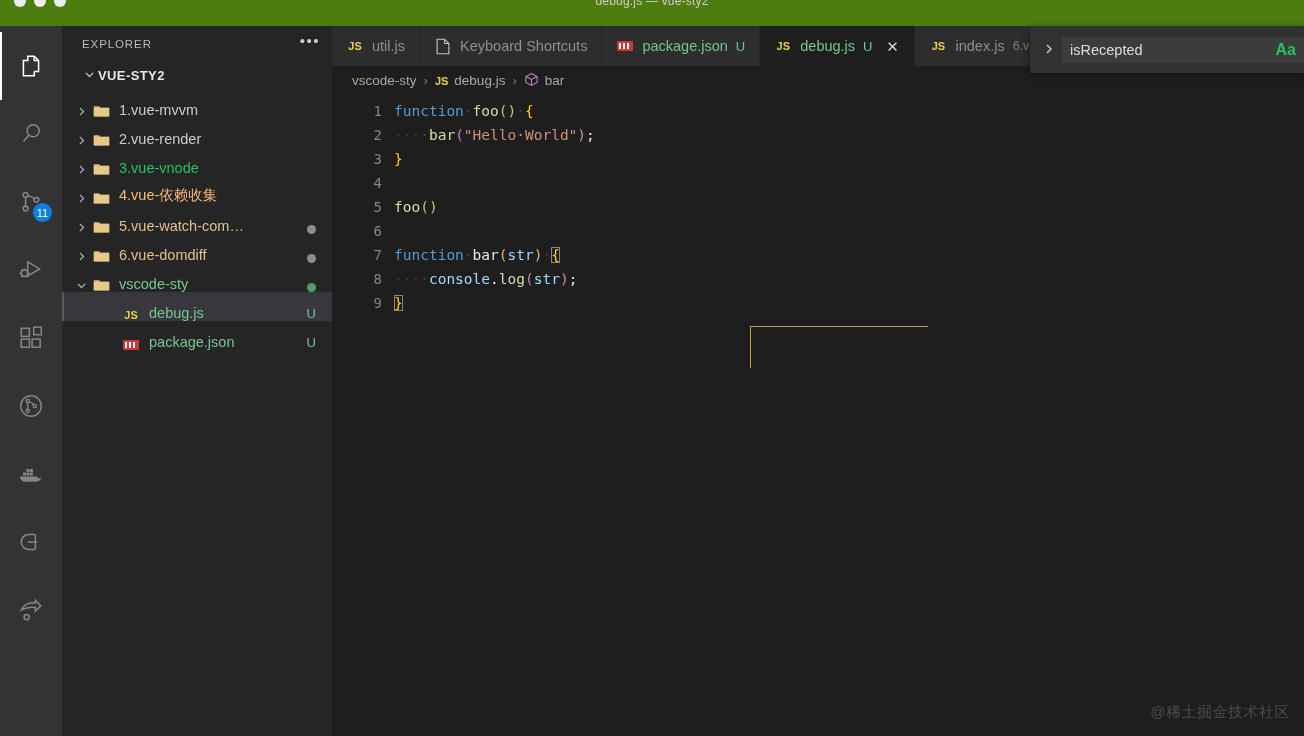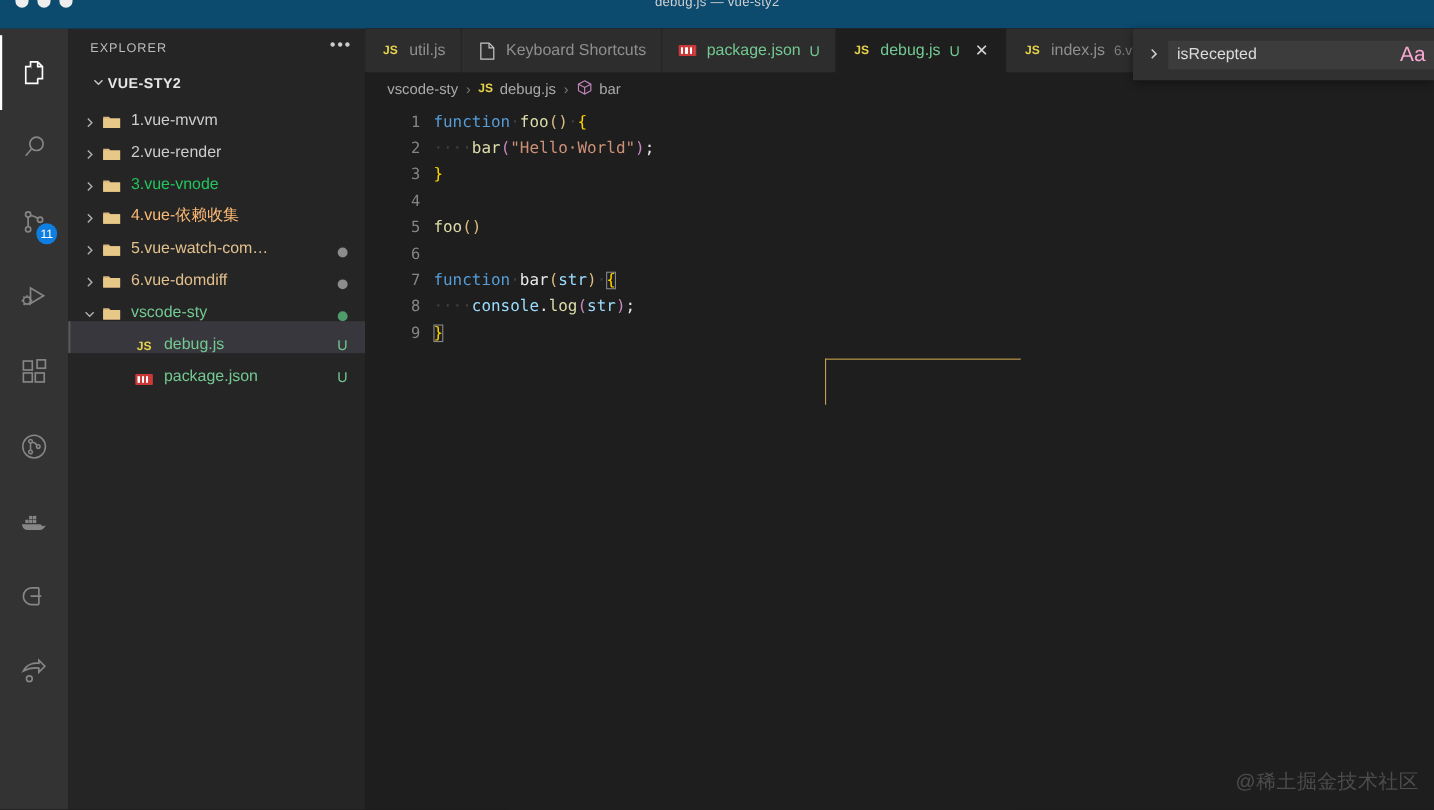--- a/index.html
+++ b/index.html
@@ -15,21 +15,21 @@
     position: relative;
     width: 1304px; height: 736px;
     background: #1e1e1e;
     display: flex;
     flex-direction: column;
   }
 
   
   .titlebar {
     height: 26px;
-    background: #0c4a6e;
+    background: #4d7c0f;
     position: relative;
     flex: 0 0 auto;
     overflow: hidden;
   }
   .traffic {
     position: absolute;
     top: -5px;
     display: flex;
     gap: 8px;
     left: 14px;
@@ -362,29 +362,29 @@
     box-sizing: border-box;
     margin-left: 2px;
   }
   .find-input-text {
     flex: 1 1 auto;
     color: #dcdcdc;
     font-size: 14.5px;
     white-space: nowrap;
     overflow: hidden;
   }
-  .find-aa { color: #f9a8d4; font-size: 19px; padding-left: 6px; }
+  .find-aa { color: #22c55e; font-size: 16px; padding-left: 6px; font-weight: bold; }
 
   
   .watermark {
     position: absolute;
     right: 14px;
     bottom: 14px;
     color: #4c4c4c;
-    font-size: 18px;
+    font-size: 15px;
     letter-spacing: .5px;
     user-select: none;
   }
 </style>
 </head>
 <body>
 
 <div id="app">
 
   <div class="titlebar">

